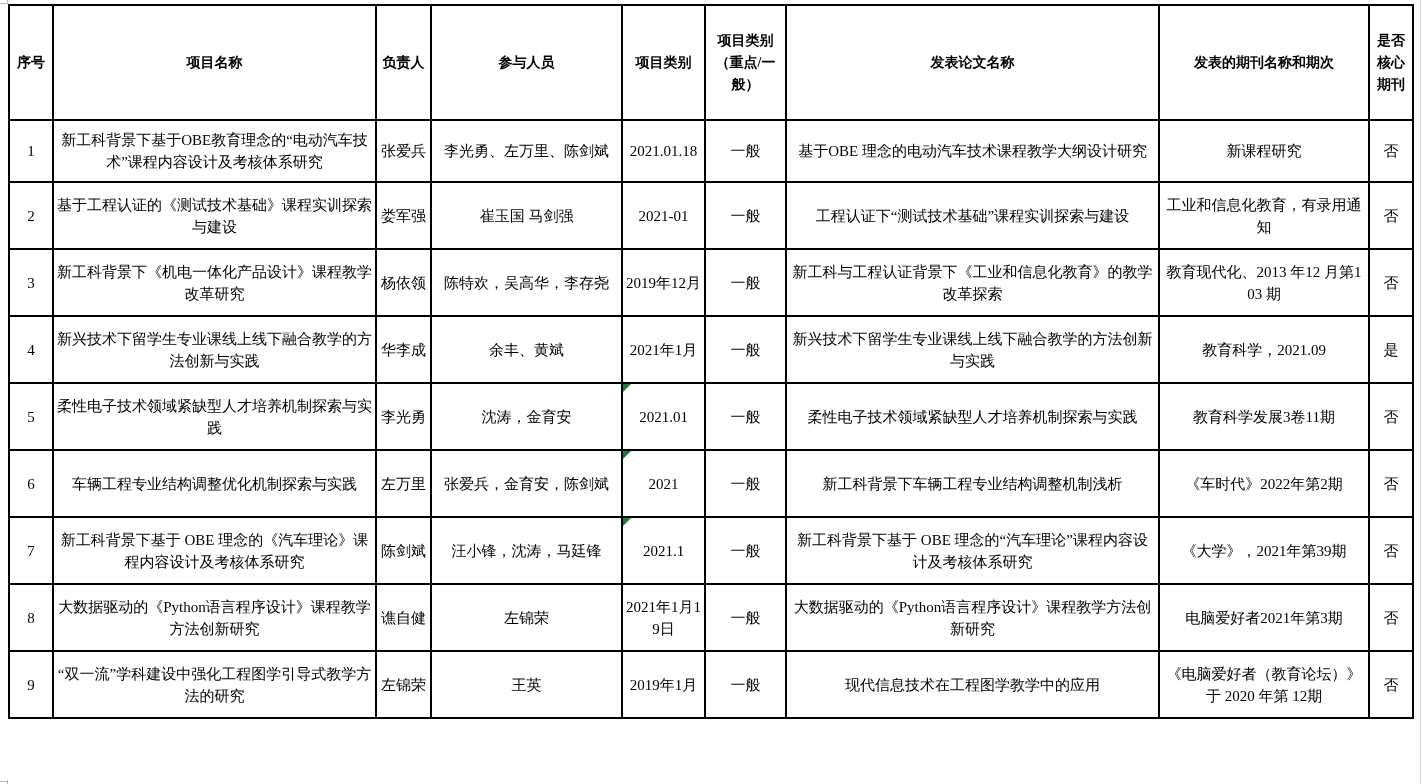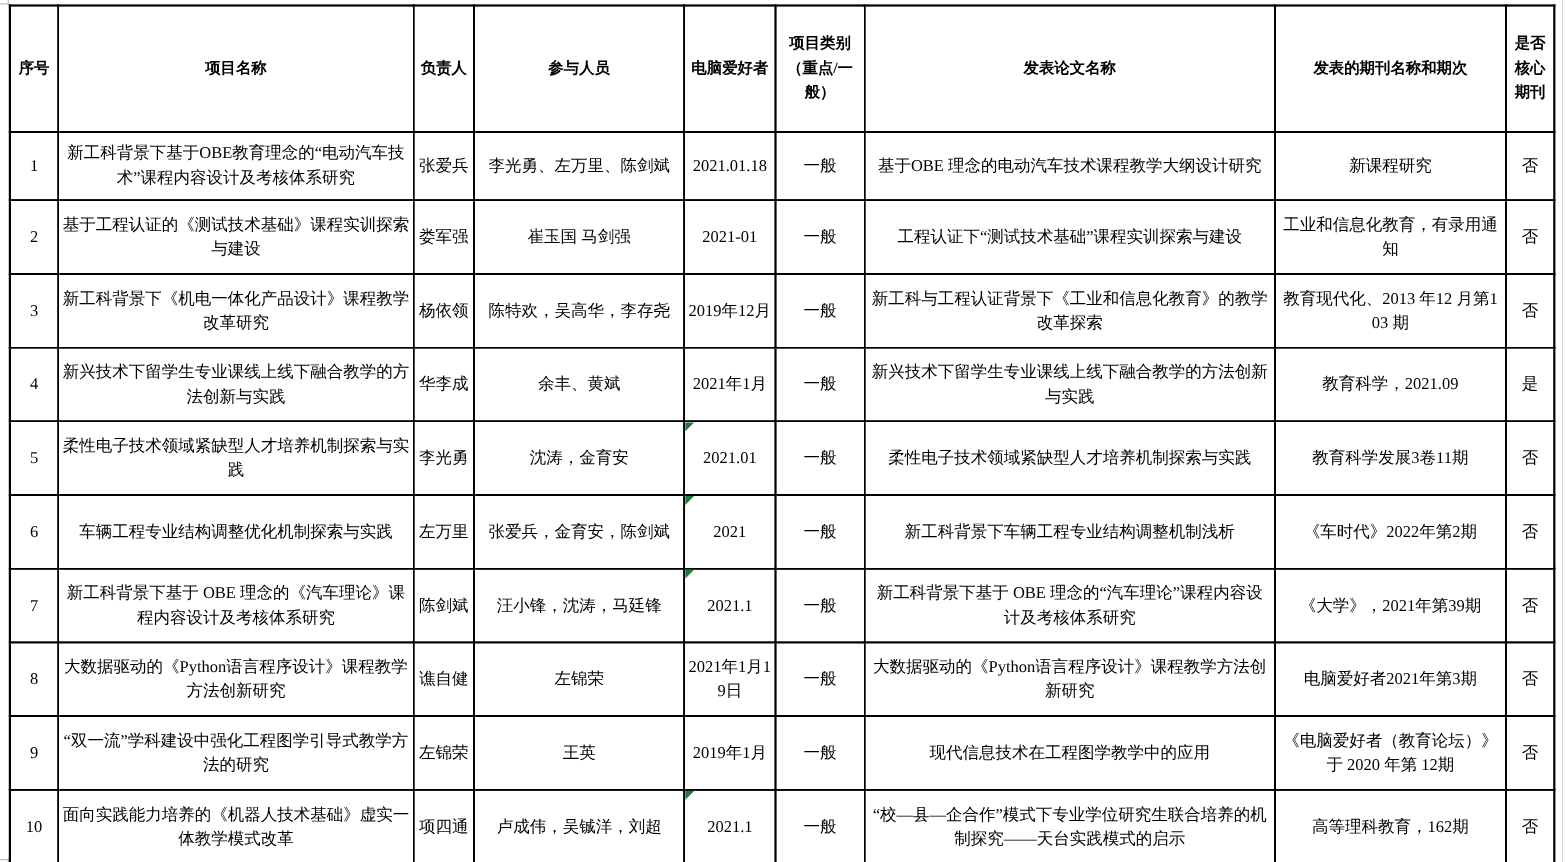--- a/index.html
+++ b/index.html
@@ -85,21 +85,21 @@
       <col style="width:373px">
         <col style="width:210px">
         <col style="width:44px">
     </colgroup>
     <tbody>
         <tr class="header-row">
       <th>序号</th>
       <th>项目名称</th>
       <th>负责人</th>
       <th>参与人员</th>
-      <th>电脑爱好者</th>
+      <th>项目类别</th>
       <th class="pad-narrow">项目类别（重点/一般）</th>
       <th>发表论文名称</th>
       <th>发表的期刊名称和期次</th>
       <th>是否核心期刊</th>
     </tr>
     <tr class="data-row data-row-1st">
       <td>1</td>
       <td>新工科背景下基于OBE教育理念的“电动汽车技术”课程内容设计及考核体系研究</td>
       <td>张爱兵</td>
       <td>李光勇、左万里、陈剑斌</td>
@@ -190,26 +190,15 @@
       <td>9</td>
       <td>“双一流”学科建设中强化工程图学引导式教学方法的研究</td>
       <td>左锦荣</td>
       <td>王英</td>
       <td><span>2019年1月</span></td>
       <td>一般</td>
       <td>现代信息技术在工程图学教学中的应用</td>
       <td>《电脑爱好者（教育论坛）》于 2020 年第 12期</td>
       <td>否</td>
     </tr>
-    <tr class="data-row">
-      <td>10</td>
-      <td>面向实践能力培养的《机器人技术基础》虚实一体教学模式改革</td>
-      <td>项四通</td>
-      <td>卢成伟，吴铖洋，刘超</td>
-      <td><span class="flag"></span><span>2021.1</span></td>
-      <td>一般</td>
-      <td>“校—县—企合作”模式下专业学位研究生联合培养的机制探究——天台实践模式的启示</td>
-      <td>高等理科教育，162期</td>
-      <td>否</td>
-    </tr>
   </tbody>
     </table>
 </div>
 
 </body></html>

